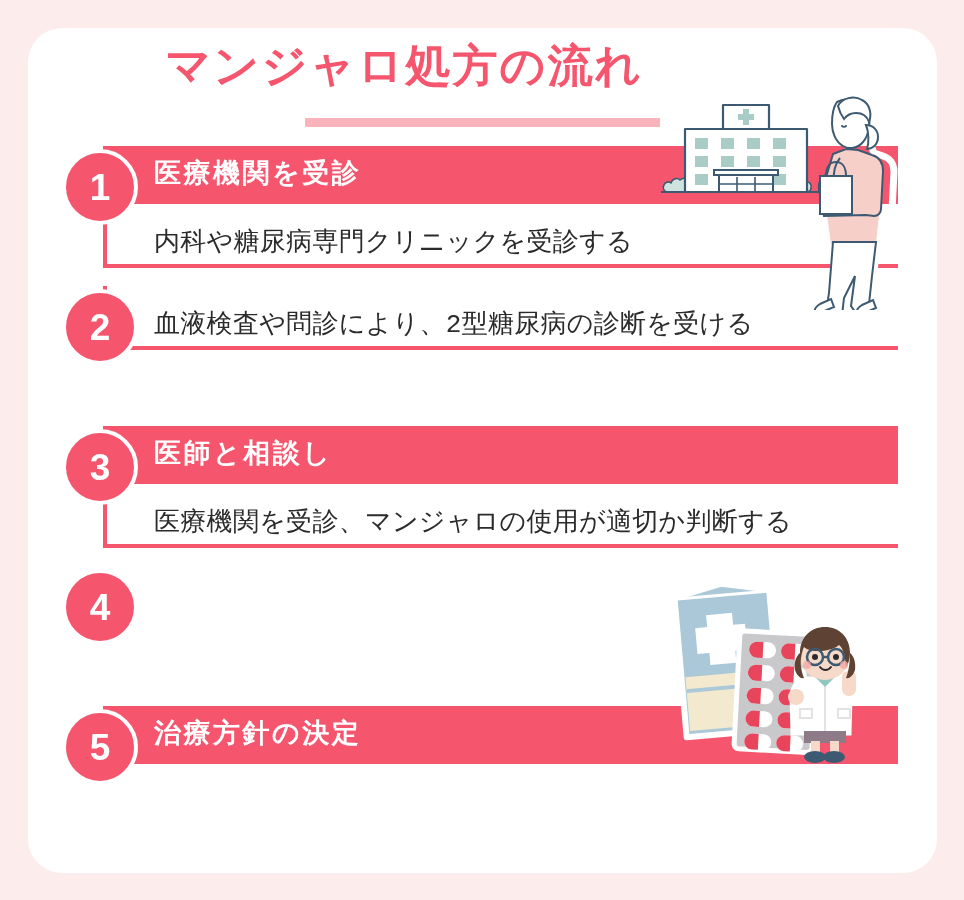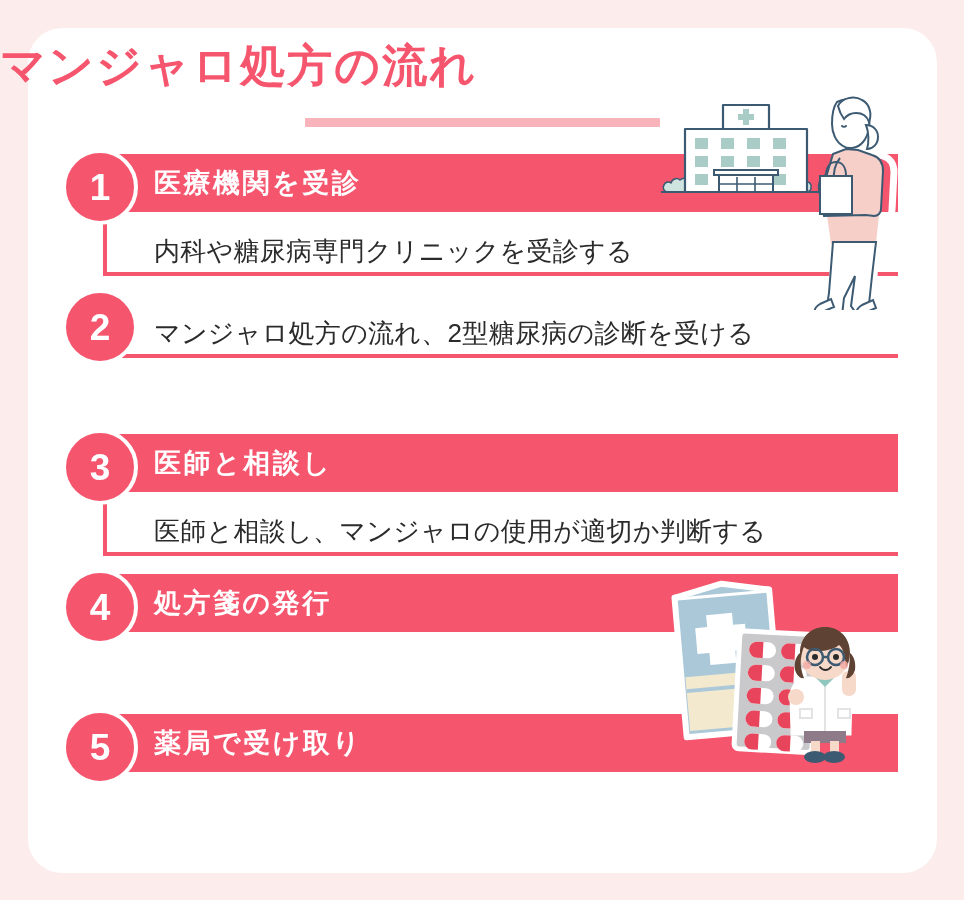--- a/index.html
+++ b/index.html
@@ -31,21 +31,21 @@
     background: #ffffff;
     border-radius: 34px;
   }
 
   
   .title {
     position: absolute;
     left: 0;
     top: 38px;
     width: 808px;
-    text-align: left;
+    text-align: center;
     font-size: 45px;
     line-height: 56px;
     font-weight: 700;
     color: #f5566e;
     letter-spacing: 2px;
     white-space: nowrap;
   }
   .title-underline {
     position: absolute;
     left: 305px;
@@ -63,22 +63,23 @@
     top: 146px;
     width: 964px;
   }
   .step {
     position: relative;
     height: 140px;
   }
   .step-body-wrap {
     position: absolute;
     left: 103px;
-    top: 8px;
+    top: 0;
     width: 795px;
+    font-family: Liberation Mono, monospace;
   }
   .step-head {
     position: relative;
     height: 58px;
     background: #f5566e;
     display: flex;
     align-items: center;
   }
   .step-head-title {
     margin-left: 51px;
@@ -319,57 +320,54 @@
         </div>
       </div>
       <div class="step-badge">
         <span>1</span>
       </div>
     </div>
 
     <div class="step">
       <div class="step-body-wrap">
         <div class="step-desc">
-          <div class="step-desc-text">マンジャロ処方の流れ、2型糖尿病の診断を受ける</div>
+          <div class="step-desc-text">血液検査や問診により、2型糖尿病の診断を受ける</div>
         </div>
       </div>
       <div class="step-badge">
         <span>2</span>
       </div>
     </div>
 
     <div class="step">
       <div class="step-body-wrap">
         <div class="step-head">
           <div class="step-head-title">医師と相談し</div>
         </div>
         <div class="step-desc">
-          <div class="step-desc-text">医師と相談し、マンジャロの使用が適切か判断する</div>
+          <div class="step-desc-text">医療機関を受診、マンジャロの使用が適切か判断する</div>
         </div>
       </div>
       <div class="step-badge">
         <span>3</span>
       </div>
     </div>
 
     <div class="step">
       <div class="step-body-wrap">
+      </div>
+      <div class="step-badge">
+        <span>4</span>
+      </div>
+    </div>
+
+    <div class="step">
+      <div class="step-body-wrap">
         <div class="step-head">
-          <div class="step-head-title">処方箋の発行</div>
-        </div>
-      </div>
-      <div class="step-badge">
-        <span>4</span>
-      </div>
-    </div>
-
-    <div class="step">
-      <div class="step-body-wrap">
-        <div class="step-head">
-          <div class="step-head-title">薬局で受け取り</div>
+          <div class="step-head-title">治療方針の決定</div>
         </div>
       </div>
       <div class="step-badge">
         <span>5</span>
       </div>
     </div>
 
   </div>
 </div>
 

